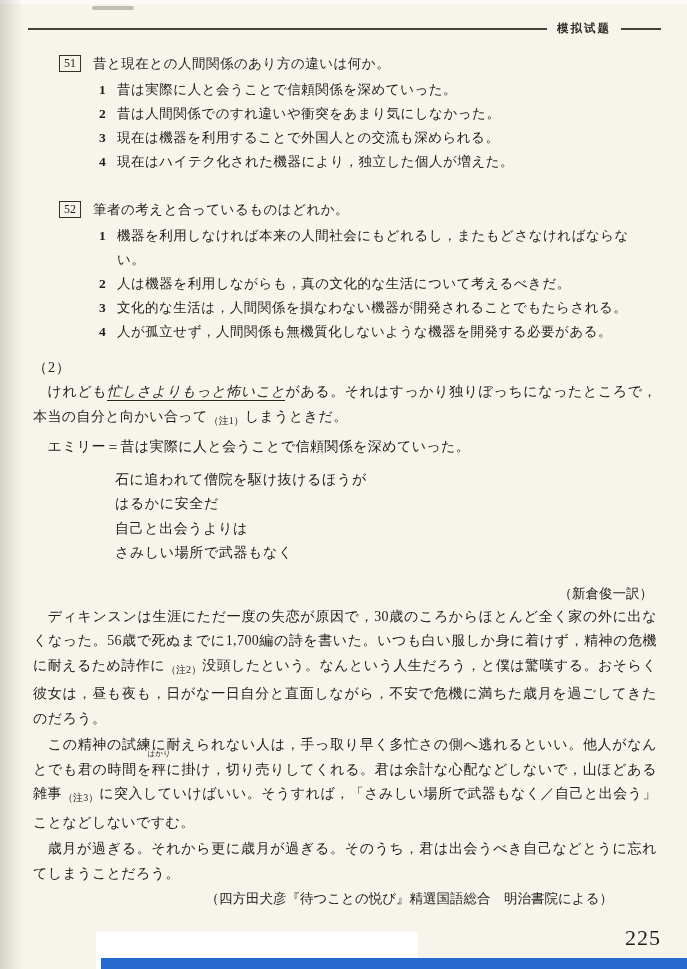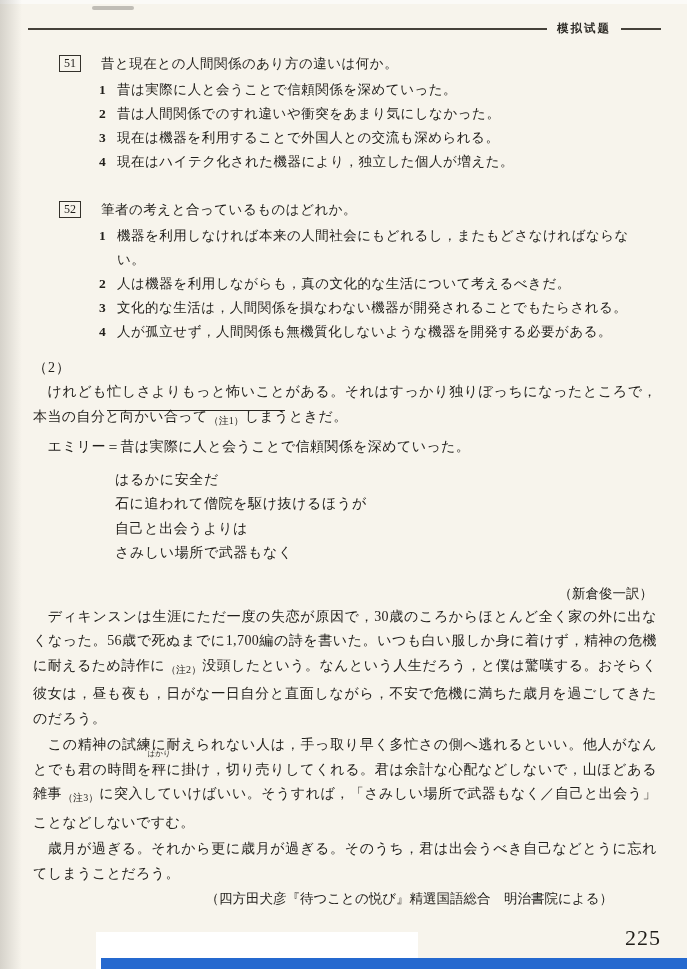--- a/index.html
+++ b/index.html
@@ -26,40 +26,40 @@
   .header { position:absolute; top:21px; left:28px; right:26px;
     display:flex; align-items:center; gap:10px; z-index:2; }
   .header .rule { height:2px; background:#45413a; }
   .rule-long { flex:1; }
   .rule-short { width:40px; }
   .header-text { font-size:11.5px; font-weight:bold; letter-spacing:2px; color:#2c2a25; }
 
   
   .content { position:absolute; top:54px; left:33px; right:30px; font-size:13.5px; }
 
-  .q-head { display:flex; align-items:flex-start; gap:20px; margin-left:26px; line-height:19px; }
+  .q-head { display:flex; align-items:flex-start; gap:12px; margin-left:26px; line-height:19px; }
   .q-box { border:1.5px solid #34312b; padding:0 4px; font-size:12px; line-height:15px;
     display:inline-block; margin-top:1px; }
   .q-stem { letter-spacing:0.5px; }
   .options { margin:5px 0 0 66px; }
   .option { display:flex; gap:9px; line-height:24px; letter-spacing:0.5px; }
   .opt-num { font-weight:bold; min-width:9px; }
   .q52 { margin-top:26px; }
 
   .section-label { margin-top:14px; font-size:14px; line-height:20px; letter-spacing:1px; }
 
   .para { margin:2px 0 0 0; font-size:14px; line-height:24.5px; text-align:justify;
     letter-spacing:0.4px; }
   .para-first { margin-top:0; }
   .poem { margin:8px 0 0 82px; font-size:14px; line-height:24.5px; letter-spacing:0.6px; }
   .translator { margin-top:17px; text-align:right; font-size:13.5px; line-height:22px; padding-right:4px; }
   .para-after-poem { margin-top:0;font-family:Liberation Serif, serif; }
   .attribution { margin-top:2px; text-align:right; font-size:13.5px; line-height:22px; padding-right:44px; }
 
-  .u { border-bottom:1.2px solid #2a2722; padding-bottom:11px; }
+  .u { border-bottom:1.2px solid #2a2722; padding-bottom:1px;font-style:italic; }
   .note { font-size:10px; vertical-align:-3px; padding:0 1px; letter-spacing:0; }
   .rubyw { position:relative; display:inline-block; }
   .rubyw .rt { position:absolute; left:50%; transform:translateX(-50%); top:-8px;
     font-size:7.5px; line-height:1; white-space:nowrap; letter-spacing:0; }
 
   .page-number { position:absolute; right:26px; bottom:18px; font-size:22px;
     font-weight:normal; letter-spacing:1px; z-index:7; }
 
   
   .artifact-white { position:absolute; left:96px; bottom:0; width:322px; height:37px;
@@ -133,22 +133,22 @@
     </div>
 
     <div class="section-label">（2）</div>
 
 
     <p class="para"><span>　けれども</span><span class="u">忙しさよりもっと怖いこと</span><span>がある。それはすっかり独りぼっちになったところで，本当の自分と向かい合って</span><span class="note">（注1）</span><span>しまうときだ。</span></p>
 
     <p class="para">　エミリー＝昔は実際に人と会うことで信頼関係を深めていった。</p>
 
     <div class="poem">
+      <div class="poem-line">石に追われて僧院を駆け抜けるほうが</div>
       <div class="poem-line">はるかに安全だ</div>
-      <div class="poem-line">石に追われて僧院を駆け抜けるほうが</div>
       <div class="poem-line">自己と出会うよりは</div>
       <div class="poem-line">さみしい場所で武器もなく</div>
     </div>
     <div class="translator">（新倉俊一訳）</div>
 
     <p class="para para-after-poem"><span>　ディキンスンは生涯にただ一度の失恋が原因で，30歳のころからほとんど全く家の外に出なくなった。56歳で死ぬまでに1,700編の詩を書いた。いつも白い服しか身に着けず，精神の危機に耐えるため詩作に</span><span class="note">（注2）</span><span>没頭したという。なんという人生だろう，と僕は驚嘆する。おそらく彼女は，昼も夜も，日がな一日自分と直面しながら，不安で危機に満ちた歳月を過ごしてきたのだろう。</span></p>
 
     <p class="para"><span>　この精神の試練に耐えられない人は，手っ取り早く多忙さの側へ逃れるといい。他人がなんとでも君の時間を</span><span class="rubyw"><span class="rt">はかり</span><span>秤</span></span><span>に掛け，切り売りしてくれる。君は余計な心配などしないで，山ほどある雑事</span><span class="note">（注3）</span><span>に突入していけばいい。そうすれば，「さみしい場所で武器もなく／自己と出会う」ことなどしないですむ。</span></p>
 
     <p class="para">　歳月が過ぎる。それから更に歳月が過ぎる。そのうち，君は出会うべき自己などとうに忘れてしまうことだろう。</p>

